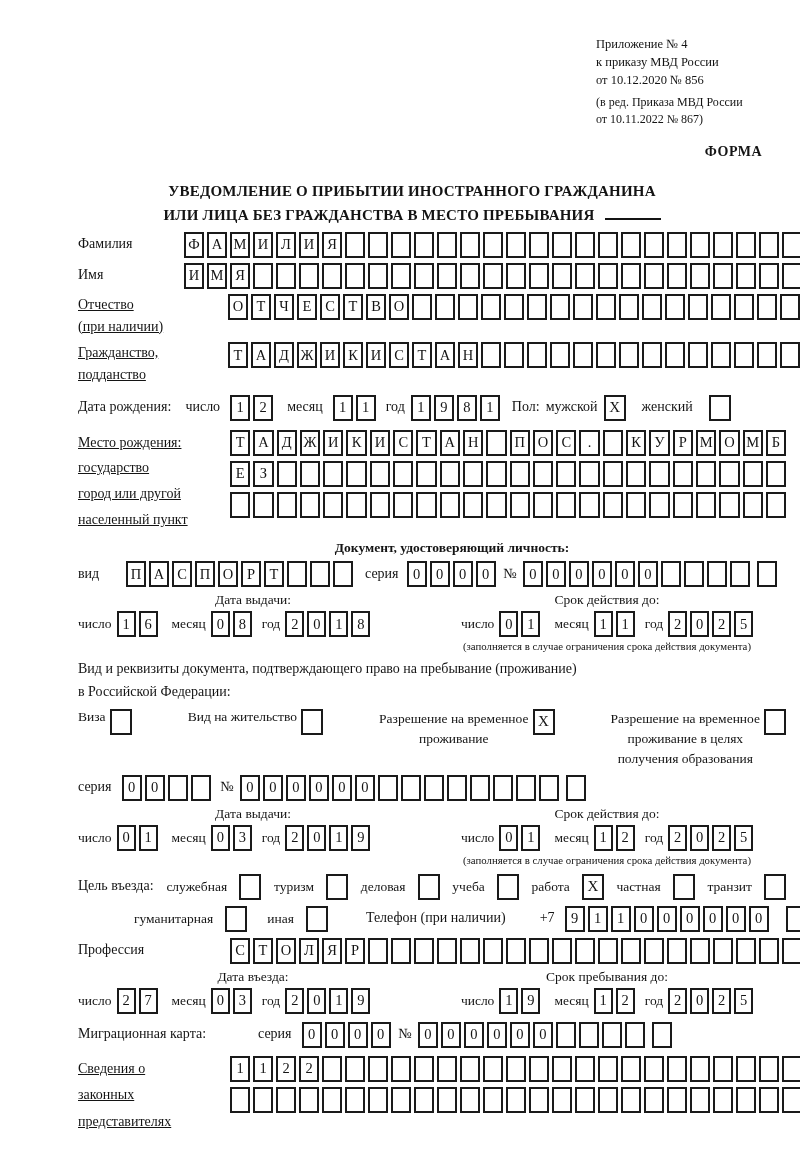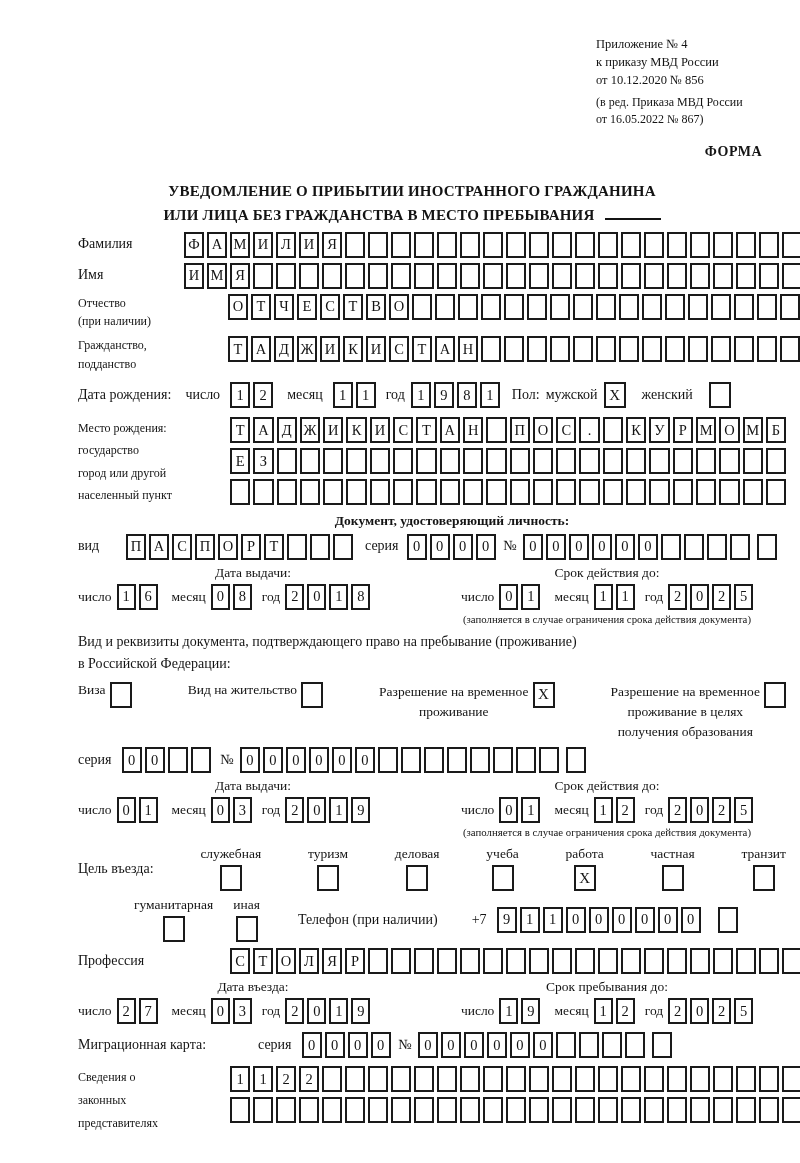--- a/index.html
+++ b/index.html
@@ -18,21 +18,21 @@
 
   
   .title { text-align: center; font-weight: bold; font-size: 15px; line-height: 1.55; margin: 20px 0 0 -40px; letter-spacing: .2px; }
   .title-underline { display: inline-block; width: 56px; border-bottom: 2px solid #141414; height: 12px; margin-left: 10px; }
   .sect { text-align: center; font-weight: bold; font-size: 13.5px; margin: 24px 0 14px -50px; letter-spacing: .2px; }
 
   
   .frow { display: flex; align-items: center; margin: 5px 0; }
   .frow-top { align-items: flex-start; }
   .lbl { font-size: 14px; line-height: 1.35; flex-shrink: 0; }
-  .lblcol { flex-shrink: 0; font-size: 12px; line-height: 1.9; }
+  .lblcol { flex-shrink: 0; font-size: 14px; line-height: 1.9; text-decoration: underline; }
 
   
   .cells { display: flex; gap: 3px; }
   .cells.grow { flex: 1; }
   .cells.grow .cell { flex: 1; min-width: 0; }
   .cell {
     width: 20px; height: 26px; border: 2px solid #1a1a1a;
     display: inline-flex; align-items: center; justify-content: center;
     font-size: 14.5px; background: #fff; flex-shrink: 0;
   }
@@ -58,35 +58,35 @@
   .dateline .sep2 { margin-left: 10px; }
   .smallnote { font-size: 10.8px; text-align: center; margin-top: 3px; }
 
   
   .intro { font-size: 14px; line-height: 1.6; margin-top: 6px; }
   .opts { display: flex; justify-content: space-between; align-items: flex-start; margin: 6px 0 4px; }
   .opt { display: flex; align-items: flex-start; gap: 4px; font-size: 13.5px; }
   .opt .optlines { text-align: center; line-height: 1.5; }
 
   .purpose-line { display: flex; align-items: center; justify-content: space-between; margin: 8px 0 4px; }
-  .pair { display: flex; align-items: center; gap: 3px; font-size: 13.5px; flex-direction: column; }
+  .pair { display: flex; align-items: center; gap: 12px; font-size: 13.5px; }
   .purpose2 { display: flex; align-items: center; margin: 6px 0 6px 56px; gap: 10px; }
 </style>
 </head>
 <body>
 
 <div class="page">
 
   <div class="hdr-block">
     <div>Приложение № 4</div>
     <div>к приказу МВД России</div>
     <div>от 10.12.2020 № 856</div>
     <div class="hdr-sub">
       <div>(в ред. Приказа МВД России</div>
-      <div>от 16.05.2022 № 867)</div>
+      <div>от 10.11.2022 № 867)</div>
     </div>
   </div>
   <div class="forma">ФОРМА</div>
 
   <div class="title">
     <div>УВЕДОМЛЕНИЕ О ПРИБЫТИИ ИНОСТРАННОГО ГРАЖДАНИНА</div>
     <div><span>ИЛИ ЛИЦА БЕЗ ГРАЖДАНСТВА В МЕСТО ПРЕБЫВАНИЯ</span><span class="title-underline"></span></div>
   </div>
 
 

